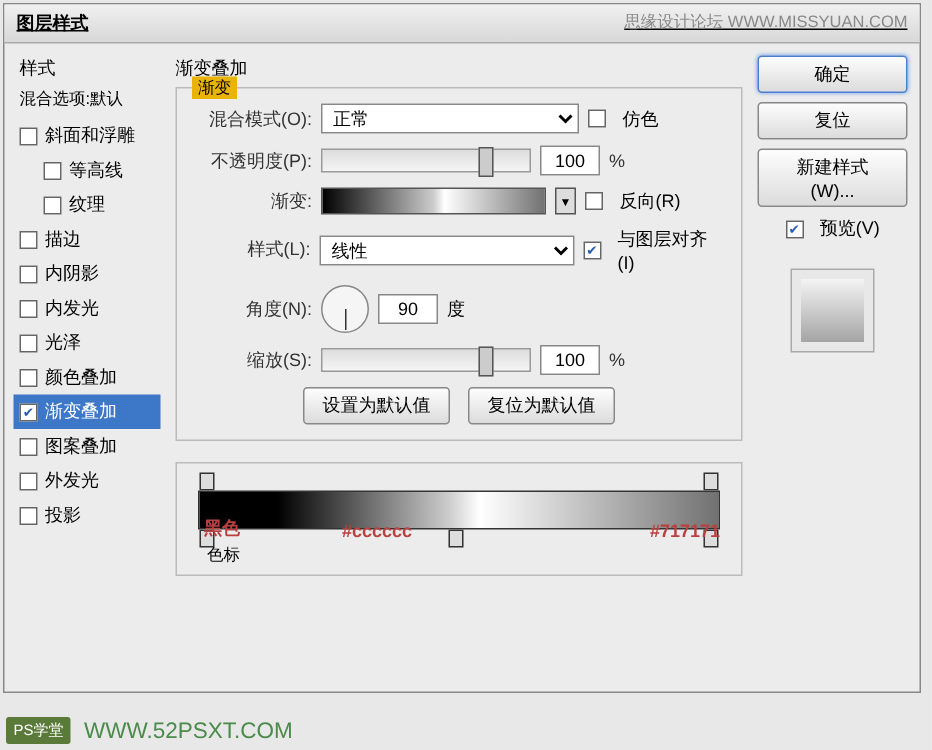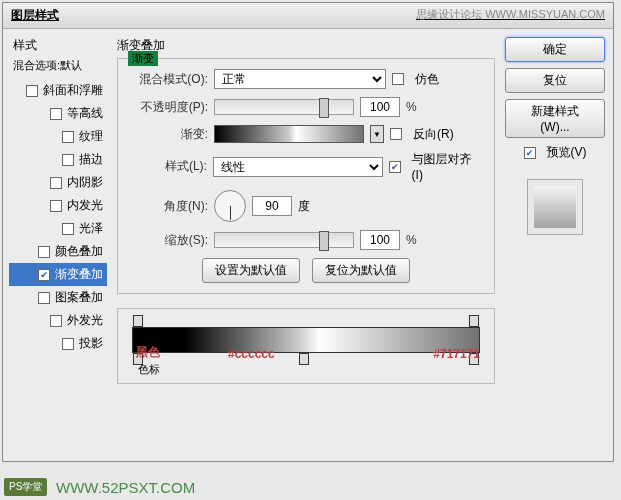--- a/index.html
+++ b/index.html
@@ -4,30 +4,30 @@
 <style>
 * { box-sizing: border-box; margin: 0; padding: 0; font-family: "Microsoft YaHei", sans-serif; font-size: 12px; }
 body { background: #e8e8e8; width: 621px; height: 500px; overflow: hidden; position: relative; }
 .window { background: #ececec; border: 1px solid #888; width: 612px; height: 460px; margin: 2px; display: flex; flex-direction: column; }
 .titlebar { background: linear-gradient(#f0f0f0,#d8d8d8); padding: 4px 8px; font-weight: bold; border-bottom: 1px solid #aaa; display: flex; justify-content: space-between; text-decoration: underline; }
 .watermark { color: #888; font-weight: normal; font-size: 11px; }
 .body { display: flex; flex: 1; }
 .sidebar { width: 110px; padding: 6px; }
 .side-title { padding: 2px 4px; }
 .side-sub { padding: 2px 4px; margin-bottom: 4px; font-size: 11px; }
-.side-item { display: flex; align-items: center; padding: 3px 4px; cursor: pointer; justify-content: flex-end; }
+.side-item { display: flex; align-items: center; padding: 3px 4px; cursor: pointer; }
 .side-item.indent { padding-left: 20px; }
 .side-item.selected { background: #3d77c8; color: #fff; }
 .cb { width: 12px; height: 12px; border: 1px solid #666; background: #fff; margin-right: 5px; display: inline-flex; align-items: center; justify-content: center; font-size: 9px; color: #2a5db0; }
 .cb.checked::after { content: "✔"; }
 .main { flex: 1; padding: 8px 8px 8px 4px; display: flex; gap: 10px; }
 .content { flex: 1; }
 .section-title { margin-bottom: 4px; }
 .fieldset { border: 1px solid #bbb; padding: 10px 12px; position: relative; }
-.legend { position: absolute; top: -8px; left: 10px; background: #15803d; padding: 0 4px; font-size: 11px; }
+.legend { position: absolute; top: -8px; left: 10px; background: #eab308; padding: 0 4px; font-size: 11px; }
 .row { display: flex; align-items: center; margin-bottom: 8px; gap: 6px; }
 .label { width: 78px; text-align: right; color: #333; }
 select, input[type=text] { border: 1px solid #888; background: #fff; padding: 1px 3px; height: 20px; }
 select { width: 172px; }
 .slider { width: 140px; height: 16px; background: linear-gradient(#ddd,#f5f5f5); border: 1px solid #999; position: relative; }
 .slider::after { content: ""; position: absolute; top: -2px; left: 75%; width: 8px; height: 18px; background: #ccc; border: 1px solid #555; }
 .numbox { width: 40px; text-align: center; }
 .pct { color: #333; }
 .grad-preview { width: 150px; height: 18px; border: 1px solid #555; background: linear-gradient(to right,#000,#ccc 50%,#fff 55%,#717171); }
 .dd { width: 14px; height: 18px; border: 1px solid #555; background: #ddd; display: flex; align-items: center; justify-content: center; font-size: 8px; }

